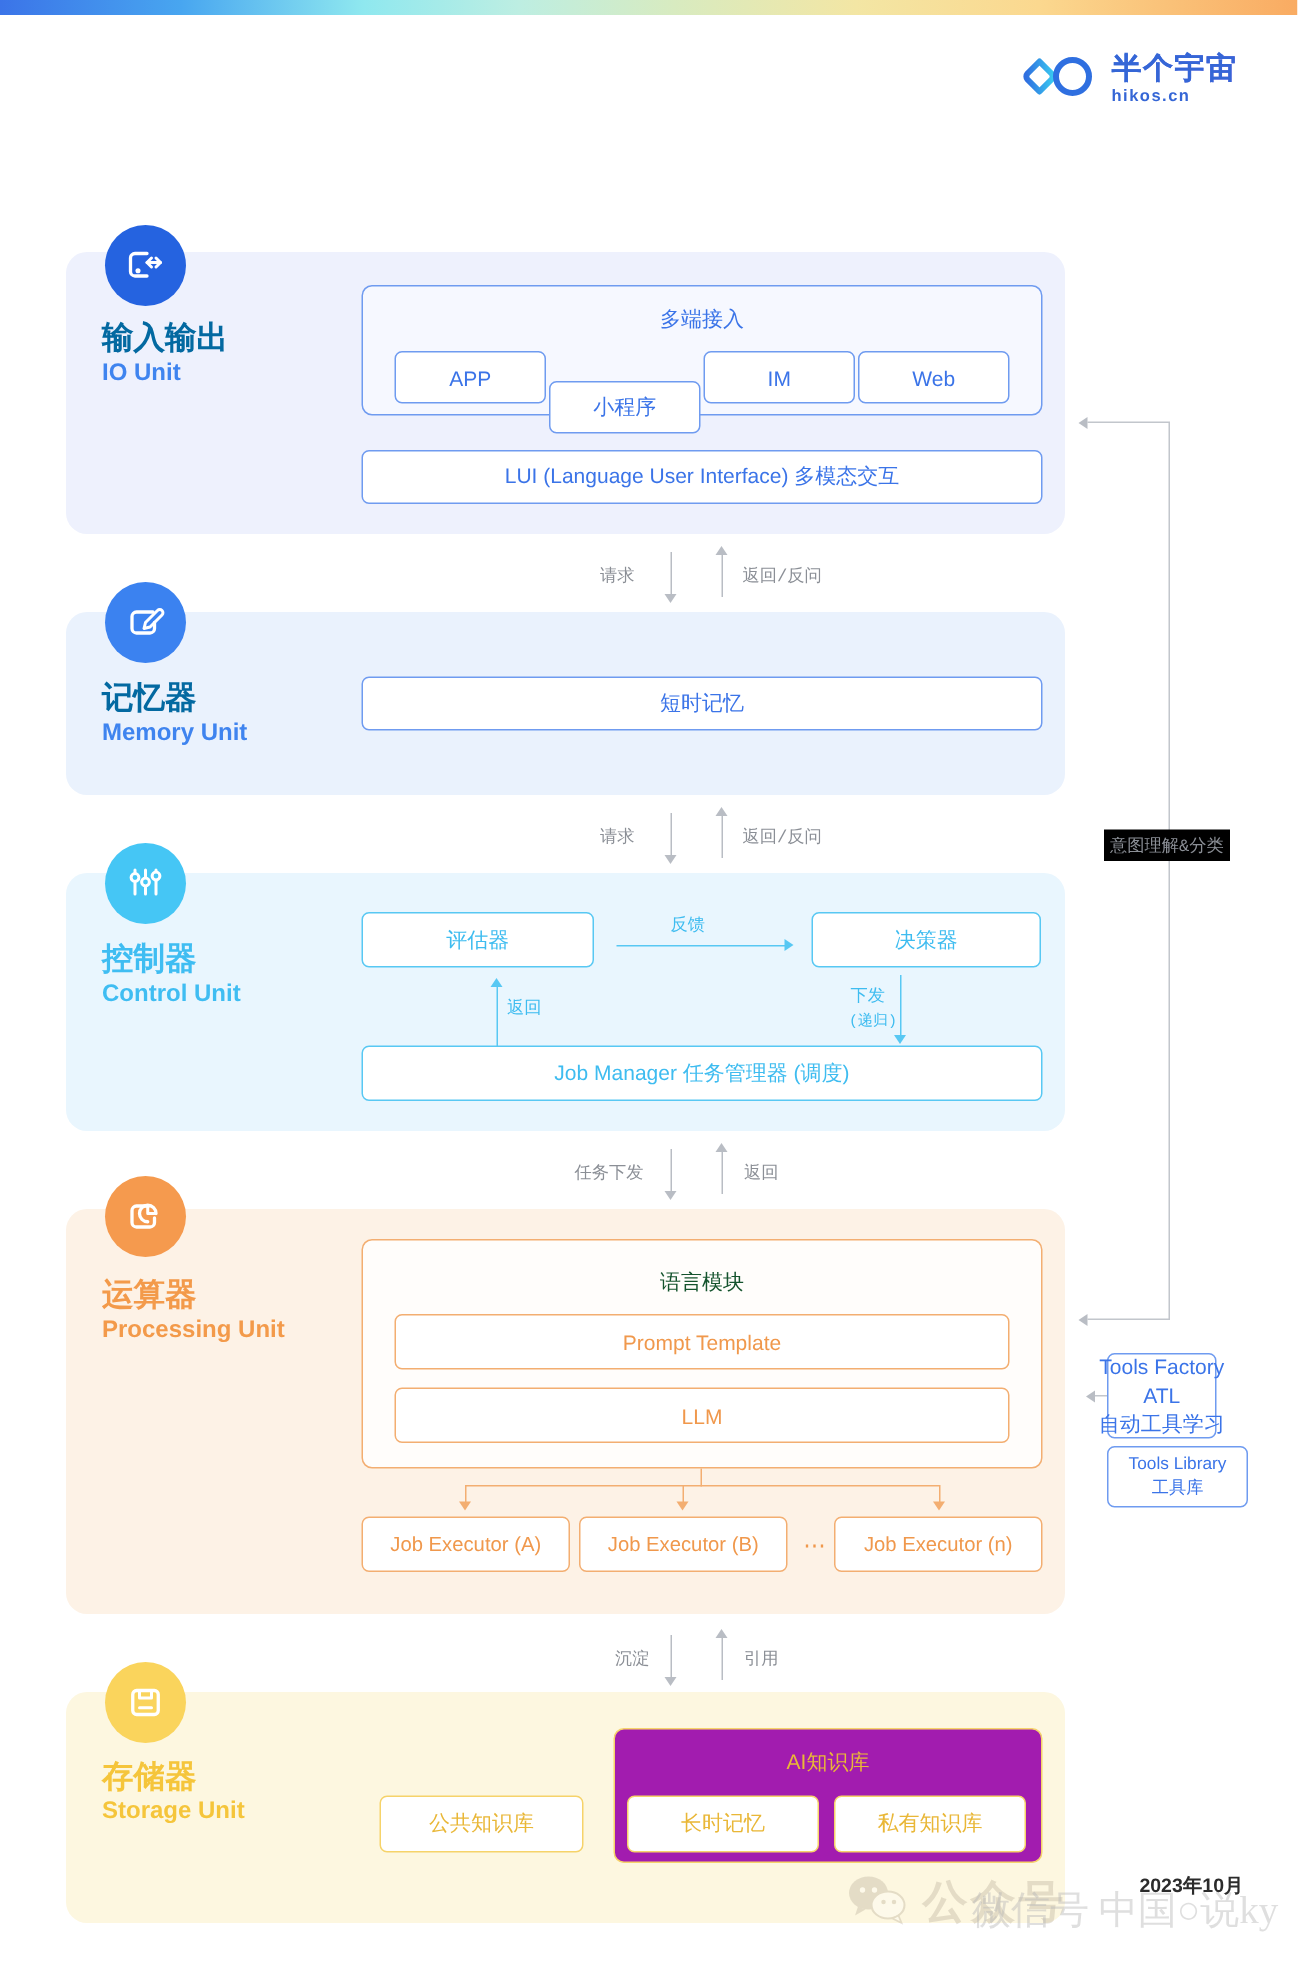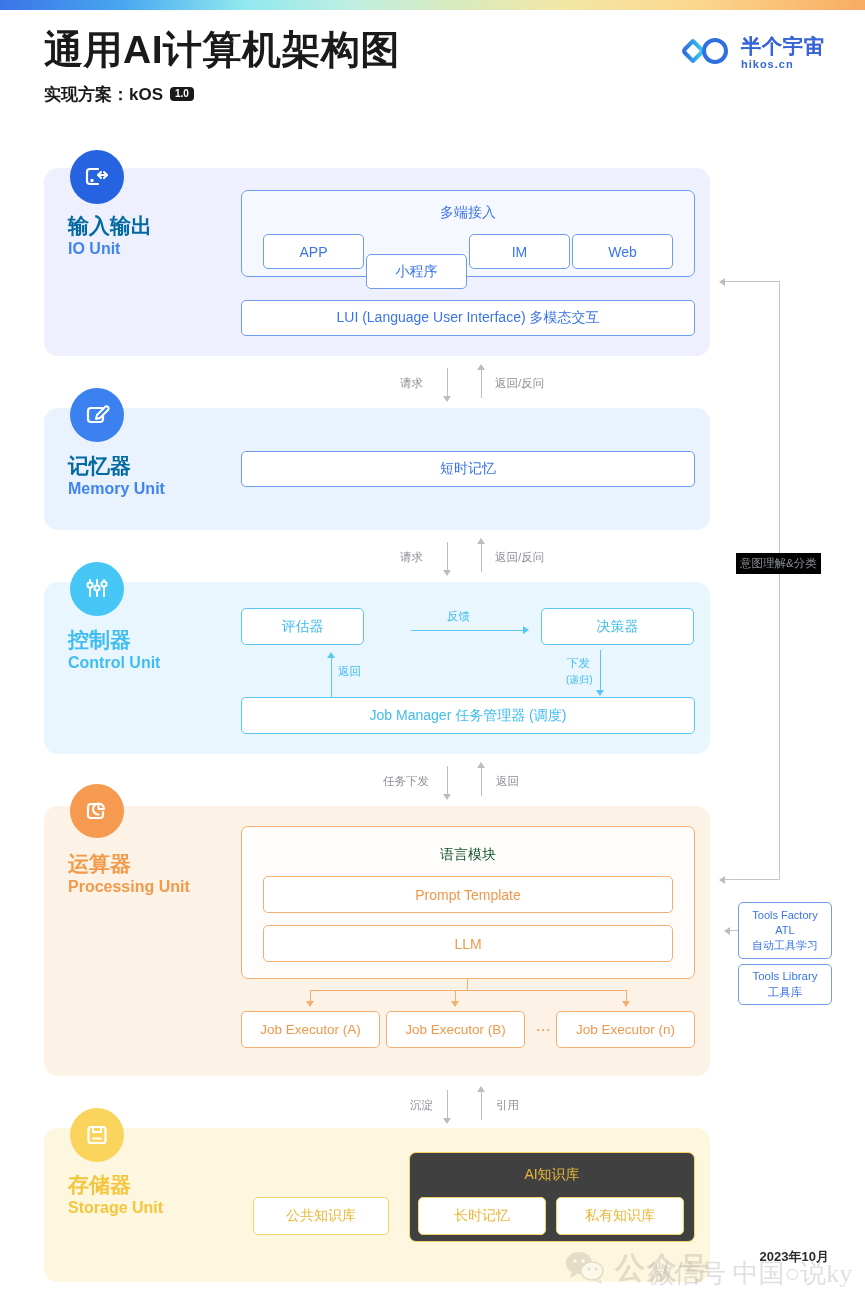--- a/index.html
+++ b/index.html
@@ -85,32 +85,32 @@
   .box-blue   { border:1.4px solid #6f9bf0; color:#3b74e8; }
   .box-cyan   { border:1.4px solid #58c8f3; color:#3ebcf0; }
   .box-orange { border:1.4px solid #f3ae71; color:#f0984c; }
   .box-yellow { border:1.4px solid #f6d36a; color:#e9b737; }
 
   .group {
     position:absolute; border-radius:7px; background:#ffffff;
   }
   .group-blue   { border:1.4px solid #6f9bf0; background:#f6f8ff; }
   .group-orange { border:1.4px solid #f3ae71; background:#fffdfb; }
-  .group-yellow { border:1.4px solid #f6d36a; background:#404040; }
+  .group-yellow { border:1.4px solid #f6d36a; background:#a21caf; }
   .group-title {
     position:absolute; width:100%; text-align:center;
     font-size:14px; white-space:nowrap;
   }
   .gt-blue   { color:#3b74e8; }
   .gt-orange { color:#14532d; }
   .gt-yellow { color:#e9b737; }
 
   
   .conn-label {
-    position:absolute; font-size:11.5px; color:#8b8f96; white-space:nowrap;
+    position:absolute; font-size:11.5px; color:#8b8f96; white-space:nowrap;font-family:Liberation Mono, monospace;
   }
   .vline { position:absolute; background:#b9bdc4; width:1.3px; }
   .vline-c { background:#58c8f3; }
   .vline-o { background:#f3ae71; }
   .hline { position:absolute; background:#58c8f3; height:1.3px; }
   .arrow-d, .arrow-u {
     position:absolute; width:0; height:0;
     border-left:4px solid transparent; border-right:4px solid transparent;
   }
   .arrow-d { border-top:6px solid #b9bdc4; }
@@ -149,27 +149,20 @@
     font-size:13px; font-weight:bold; color:#2b2b2b; line-height:1.35; white-space:nowrap;
   }
 </style>
 </head>
 <body>
 
 <div id="page">
 
   <div class="topbar"></div>
 
-  <div class="header">
-    <div class="title">通用AI计算机架构图</div>
-    <div class="subtitle-row">
-      <span class="subtitle">实现方案：kOS</span>
-      <span class="ver-badge">1.0</span>
-    </div>
-  </div>
 
   <div class="brand">
     <span>
       <svg width="52" height="30" viewBox="0 0 52 30">
         <defs>
           <linearGradient id="lg1" x1="0" y1="0" x2="1" y2="0">
             <stop offset="0" stop-color="#2f6fe0"></stop>
               <stop offset="1" stop-color="#39c7f0"></stop>
           </linearGradient>
         </defs>
@@ -248,21 +241,21 @@
       <circle cx="22" cy="10" r="2.6" fill="none" stroke="#fff" stroke-width="2"></circle>
       <path d="M22 13.5 V22" stroke="#fff" stroke-width="2" stroke-linecap="round"></path>
       <path d="M22 7 V6" stroke="#fff" stroke-width="2" stroke-linecap="round"></path>
     </svg>
   </div>
   <div class="unit-label lbl-control">
     <div class="unit-cn c-cyan">控制器</div>
     <div class="unit-en c-cyan">Control Unit</div>
   </div>
 
-  <div class="box box-cyan" style="left:241px; top:608px; width:123px; height:37px; font-size:14px;">评估器</div>
+  <div class="box box-cyan" style="left:241px; top:608px; width:155px; height:37px; font-size:14px;">评估器</div>
   <div class="box box-cyan" style="left:541px; top:608px; width:153px; height:37px; font-size:14px;">决策器</div>
   <div class="conn-label" style="left:447px; top:609px; color:#3ebcf0;">反馈</div>
   <div class="hline" style="left:411px; top:630px; width:113px;"></div>
   <div class="arrow-r" style="left:523px; top:626px;"></div>
 
   <div class="vline vline-c" style="left:331px; top:657px; height:47px;"></div>
   <div class="arrow-u cy" style="left:327px; top:652px;"></div>
   <div class="conn-label" style="left:338px; top:664px; color:#3ebcf0;">返回</div>
 
   <div class="vline vline-c" style="left:600px; top:650px; height:42px;"></div>
@@ -341,21 +334,21 @@
 
   <div class="route">
     <div class="seg" style="left:779px; top:282px; width:1.3px; height:598px;"></div>
     <div class="seg" style="left:725px; top:281px; width:55px; height:1.3px;"></div>
     <div class="arrow-l" style="left:719px; top:278px;"></div>
     <div class="seg" style="left:725px; top:879px; width:55px; height:1.3px;"></div>
     <div class="arrow-l" style="left:719px; top:876px;"></div>
   </div>
   <div class="conn-label" style="left:736px; top:553px; background:#000000; padding:3px 4px;">意图理解&amp;分类</div>
 
-  <div class="box box-blue" style="left:738px; top:902px; width:94px; height:57px; flex-direction:column; font-size:11px; line-height:1.35;">
+  <div class="box box-blue" style="left:738px; top:902px; width:73px; height:57px; flex-direction:column; font-size:14px; line-height:1.35;">
     <span>Tools Factory</span>
     <span>ATL</span>
     <span>自动工具学习</span>
   </div>
   <div class="arrow-l" style="left:724px; top:927px;"></div>
   <div class="seg" style="position:absolute; left:730px; top:930px; width:8px; height:1.3px; background:#c2c6cc;"></div>
 
   <div class="box box-blue" style="left:738px; top:964px; width:94px; height:41px; flex-direction:column; font-size:11.5px; line-height:1.35;">
     <span>Tools Library</span>
     <span>工具库</span>

